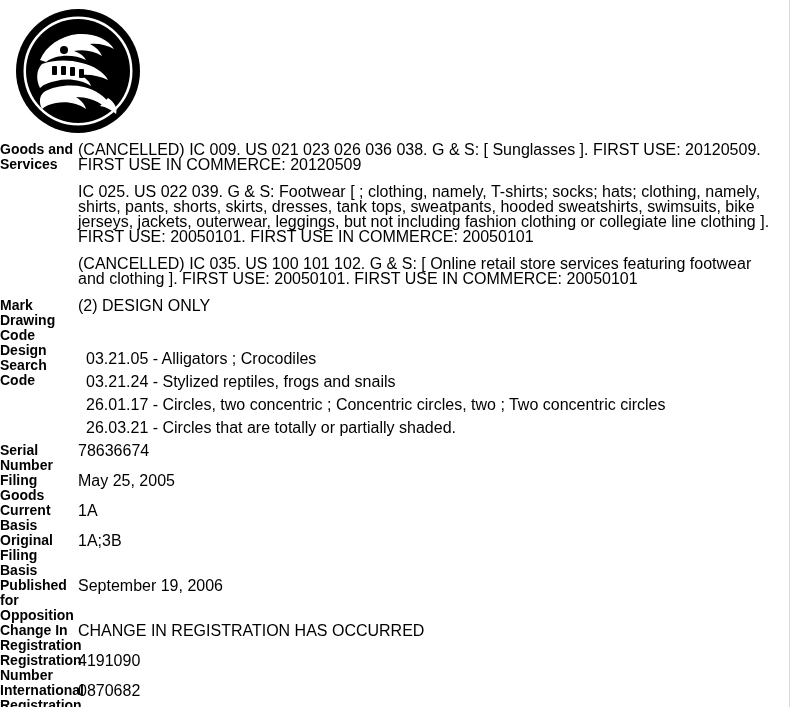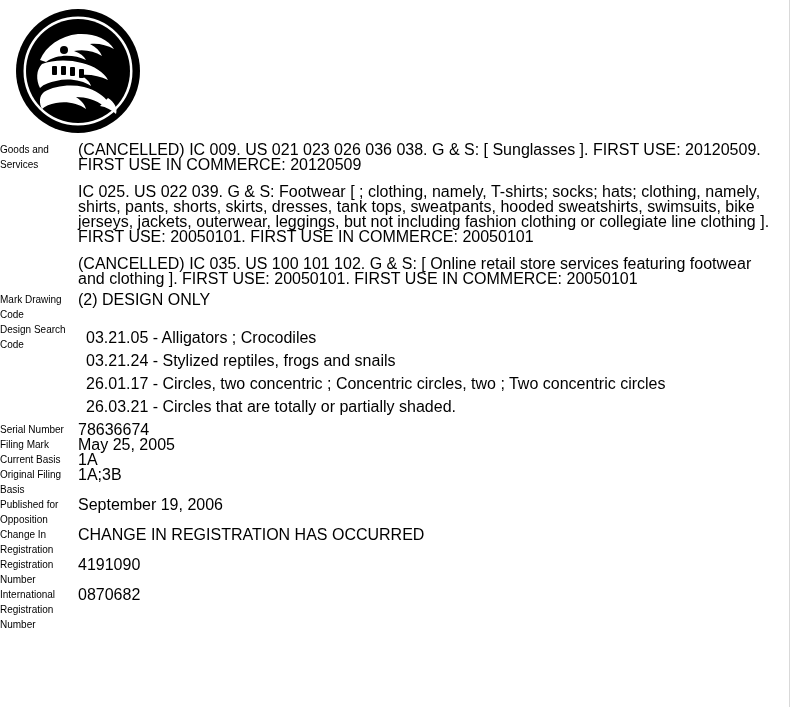--- a/index.html
+++ b/index.html
@@ -29,39 +29,39 @@
     border-collapse: collapse;
     width: 782px;
     table-layout: fixed;
   }
   .record-table td {
     vertical-align: top;
     padding: 0;
   }
   .label-cell {
     width: 78px;
-    font-weight: normal;
-    font-size: 10px;
+    font-weight: bold;
+    font-size: 14px;
     line-height: 15px;
     padding-left: 2px;
     padding-right: 4px;
     padding-top: 2px;
   }
   .value-cell {
     font-size: 16px;
     line-height: 15px;
     padding-top: 2px;
     padding-bottom: 4px;
     padding-left: 2px;
   }
   .gs-block p {
     margin: 0 0 12px 0;
   }
   .gs-block p:last-child {
-    margin-bottom: 6px;
+    margin-bottom: 12px;
   }
   .dsc-line {
     margin: 8px;
     line-height: 15px;
   }
   .pad-top-6 { padding-top: 6px; }
   .pad-top-10 { padding-top: 10px; }
   .pad-top-14 { padding-top: 14px; }
   .pad-top-18 { padding-top: 18px; }
   .right-edge {
@@ -130,21 +130,21 @@
           <p class="dsc-line">26.03.21 - Circles that are totally or partially shaded.</p>
         </td>
       </tr>
 
       <tr>
         <td class="label-cell">Serial Number</td>
         <td class="value-cell pad-top-10">78636674</td>
       </tr>
 
       <tr>
-        <td class="label-cell">Filing Mark</td>
+        <td class="label-cell">Filing Goods</td>
         <td class="value-cell pad-top-6">May 25, 2005</td>
       </tr>
 
       <tr>
         <td class="label-cell">Current Basis</td>
         <td class="value-cell pad-top-10">1A</td>
       </tr>
 
       <tr>
         <td class="label-cell">Original Filing Basis</td>

